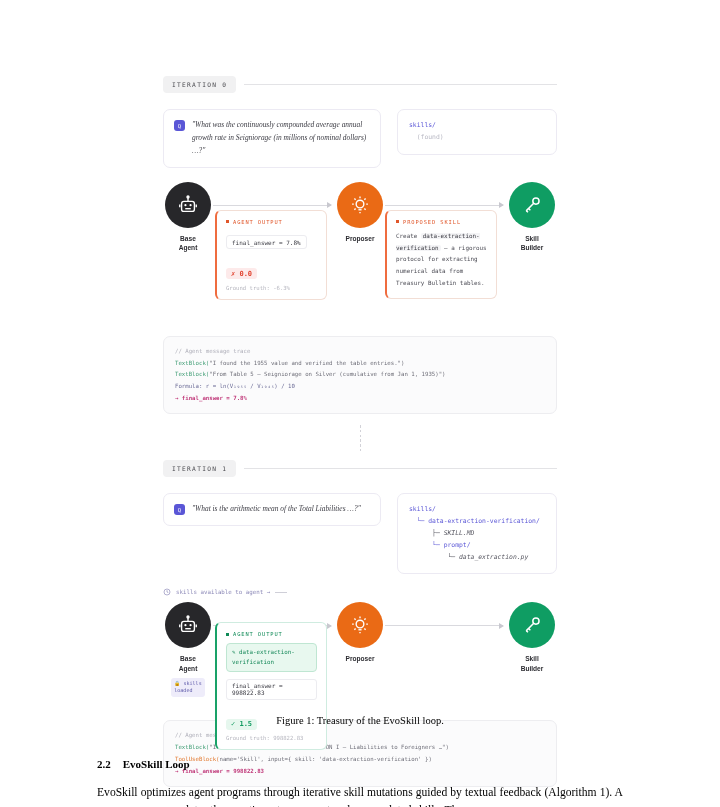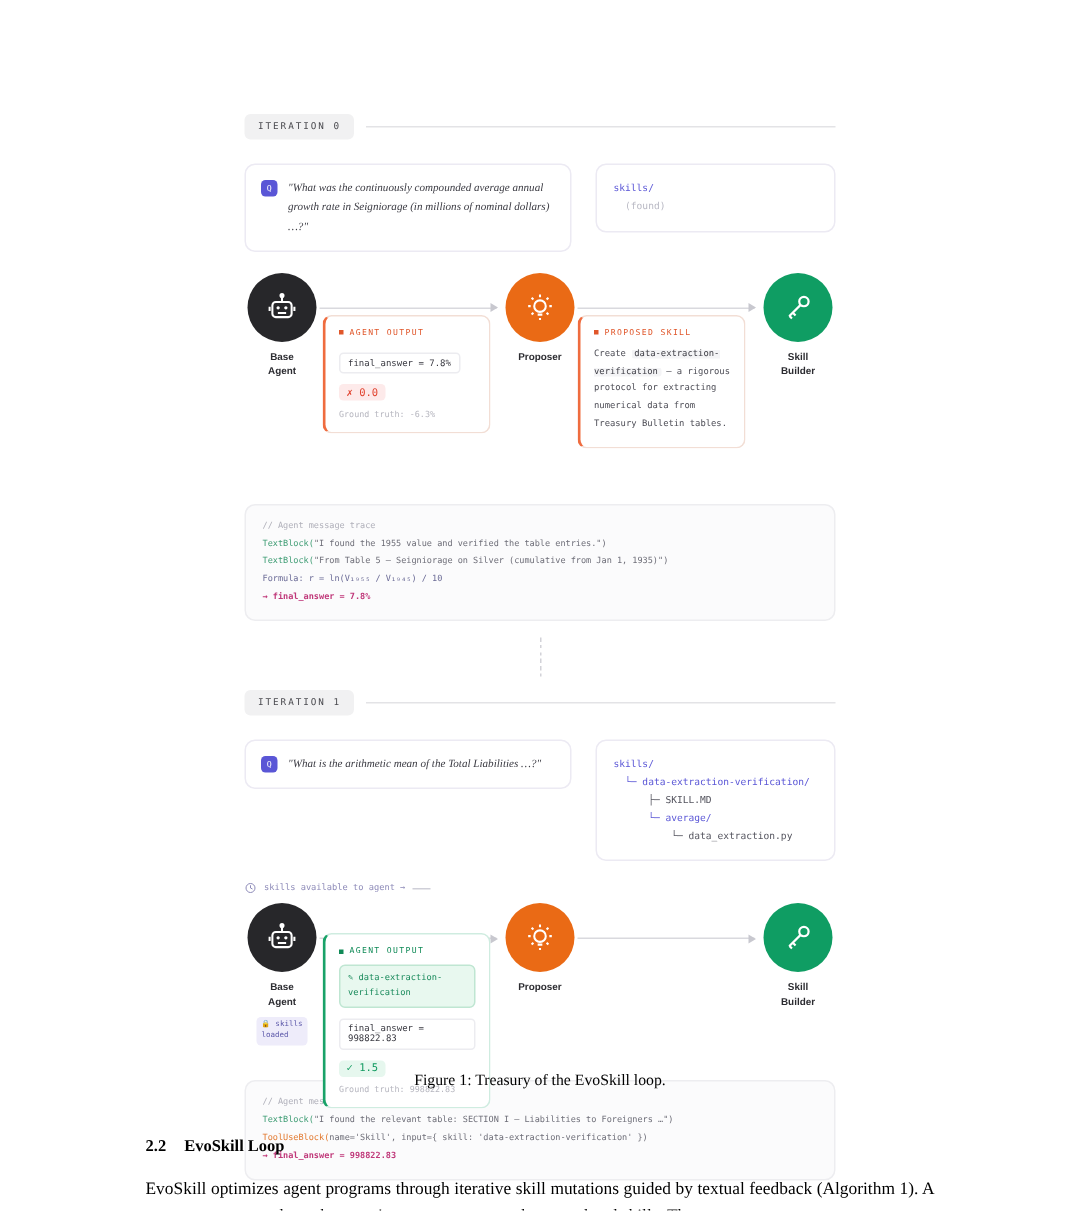--- a/index.html
+++ b/index.html
@@ -38,21 +38,21 @@
   .q-text {
     font-family:"Liberation Serif", serif; font-style:italic;
     font-size:7.4px; line-height:1.75; color:#3b3b43;
   }
   .skills-card { width:160px; padding:10px 11px; }
   .tree-line {
     font-family:"DejaVu Sans Mono", monospace; font-size:6.4px;
     line-height:1.85; white-space:pre; color:#5a56d6;
   }
   .tree-line.muted { color:#b9b9c4; }
-  .tree-line.plain { color:#55555f; }
+  .tree-line.plain { color:#55555f;font-style:italic; }
 
   
   .pipeline { position:relative; margin-top:14px; height:96px; }
   .node { position:absolute; width:46px; text-align:center; }
   .node-circle {
     width:46px; height:46px; border-radius:50%;
     display:flex; align-items:center; justify-content:center;
   }
   .node-dark { background:#27272a; }
   .node-orange { background:#ea6a15; }
@@ -78,22 +78,22 @@
     margin-bottom:6px;
   }
   .out-title.green { color:#108a57; }
   .dot { width:3px; height:3px; background:currentColor; display:inline-block; }
   .answer-pill {
     display:inline-block; border:1px solid #ececf0; border-radius:3px;
     padding:2.5px 5px; font-size:6px; color:#3a3a42;
     font-family:"DejaVu Sans Mono", monospace;
   }
   .score {
-    margin-top:7px; font-family:"DejaVu Sans Mono", monospace;
-    font-size:7px; font-weight:normal; color:#e1432f;
+    margin-top:19px; font-family:"DejaVu Sans Mono", monospace;
+    font-size:7px; font-weight:bold; color:#e1432f;
     background:#fdeaea; display:inline-block; padding:1.5px 5px; border-radius:3px;
   }
   .score.ok { color:#109a5f; background:#e6f7ee; }
   .gt {
     margin-top:5px; font-family:"DejaVu Sans Mono", monospace;
     font-size:5.6px; color:#b6b6bf;
   }
   .skill-chip {
     border:1px solid #bfe6d2; background:#e8f8ef; border-radius:4px;
     padding:4px 5px; font-family:"DejaVu Sans Mono", monospace;
@@ -279,21 +279,21 @@
 
   <div class="row-top">
     <div class="card q-card" style="align-self:flex-start;">
       <div class="q-badge">Q</div>
       <div class="q-text">"What is the arithmetic mean of the Total Liabilities …?"</div>
     </div>
     <div class="card skills-card">
       <div class="tree-line">skills/</div>
       <div class="tree-line">  └─ data-extraction-verification/</div>
       <div class="tree-line plain">      ├─ SKILL.MD</div>
-      <div class="tree-line">      └─ average/</div>
+      <div class="tree-line">      └─ prompt/</div>
       <div class="tree-line plain">          └─ data_extraction.py</div>
     </div>
   </div>
 
   <div class="avail">
     <svg width="8" height="8" viewBox="0 0 24 24" fill="none" stroke="#8d8ab8" stroke-width="2">
       <circle cx="12" cy="12" r="9"></circle>
         <polyline points="12,6.5 12,12 16,14"></polyline>
     </svg>
     <span>skills available to agent →</span>

